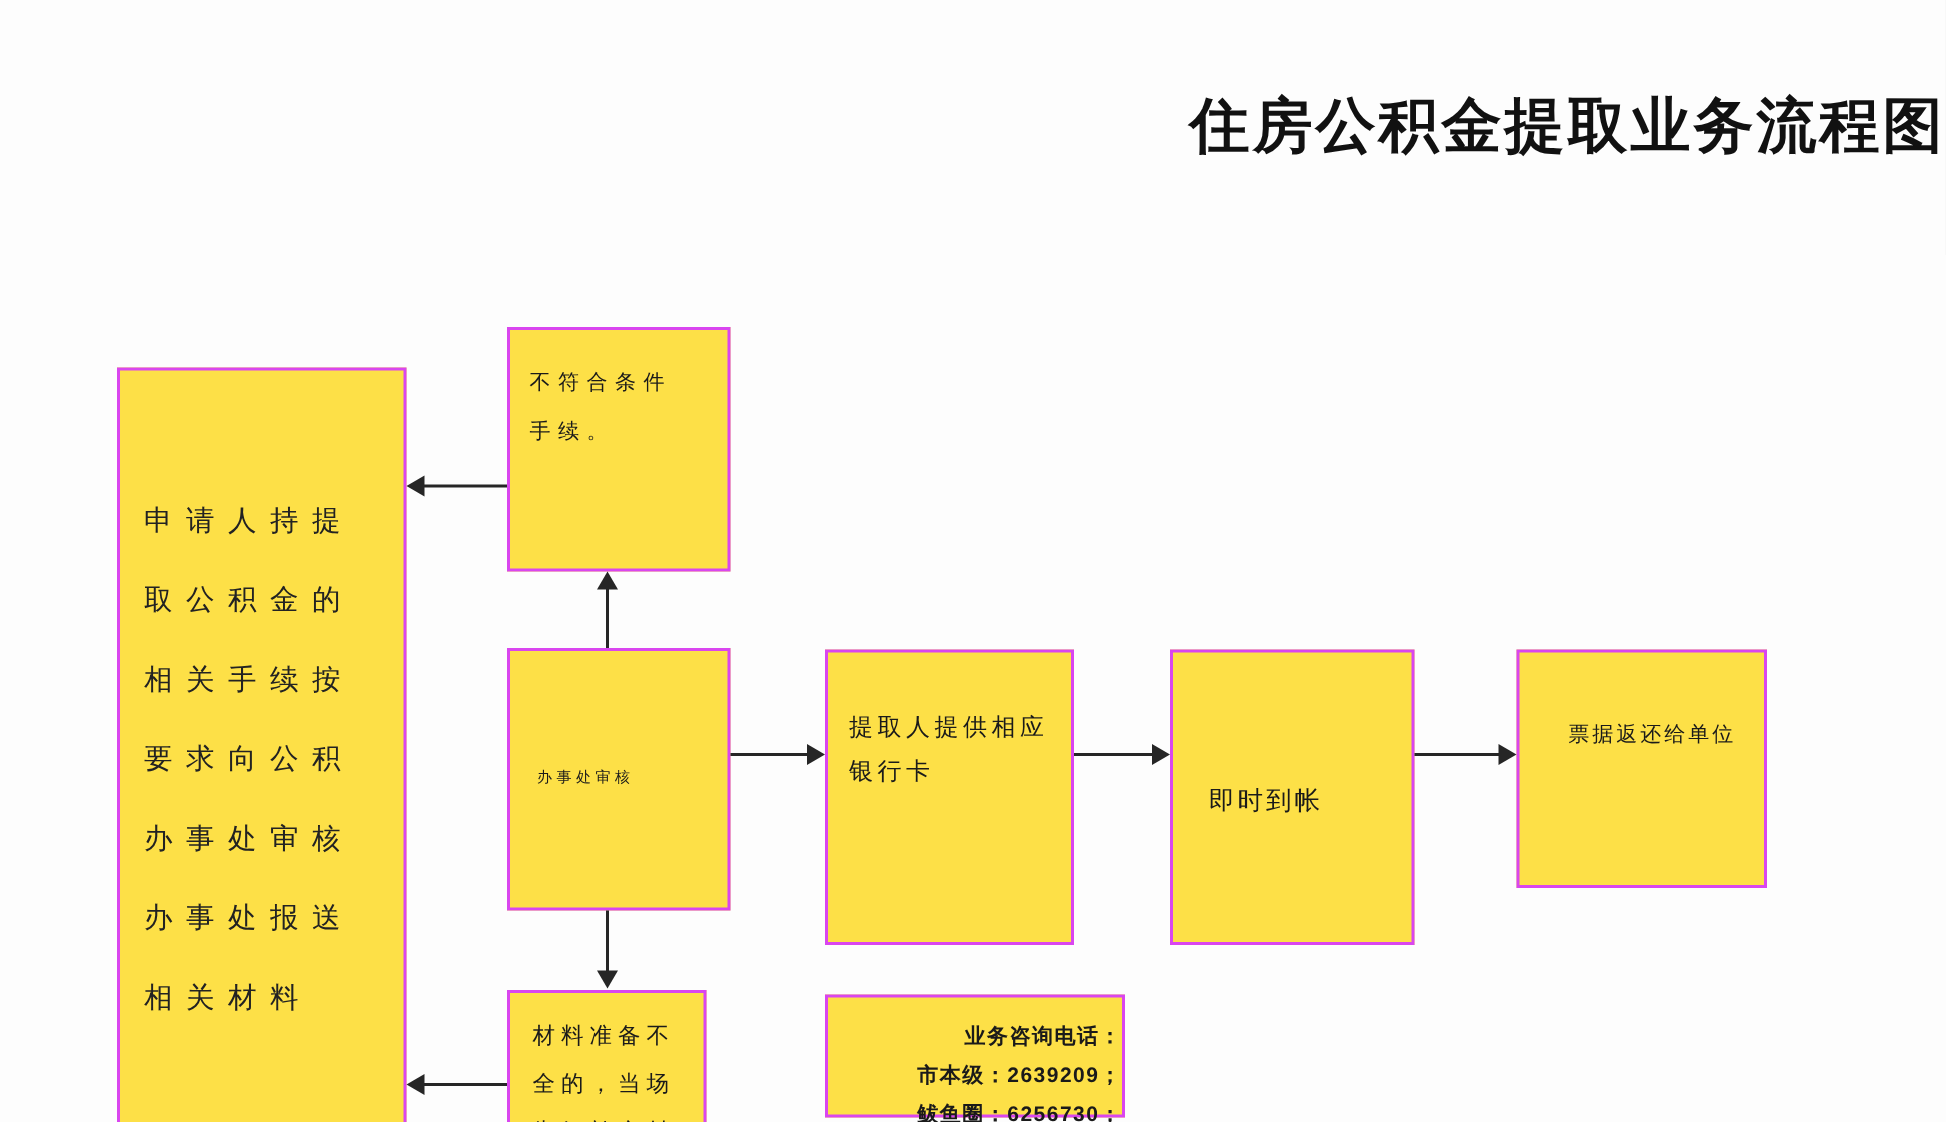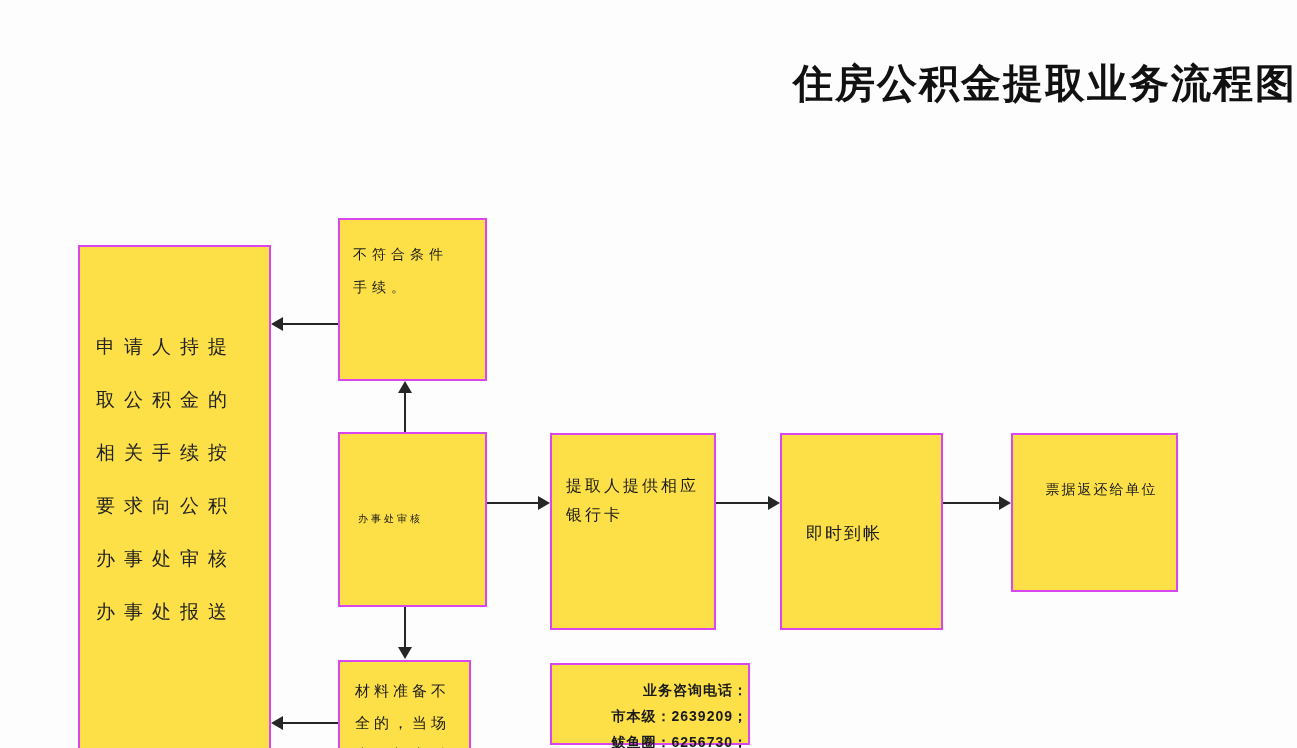--- a/index.html
+++ b/index.html
@@ -58,20 +58,21 @@
   <div class="title">住房公积金提取业务流程图</div>
 
   <div class="fbox b-applicant">
     <div class="txt">
       <div class="line">申请人持提</div>
       <div class="line">取公积金的</div>
       <div class="line">相关手续按</div>
       <div class="line">要求向公积</div>
       <div class="line">办事处审核</div>
       <div class="line">办事处报送</div>
+      <div class="line">相关材料</div>
     </div>
   </div>
 
   <div class="fbox b-reject">
     <div class="txt">
       <div class="line">不符合条件</div>
       <div class="line">手续。</div>
     </div>
   </div>
 

